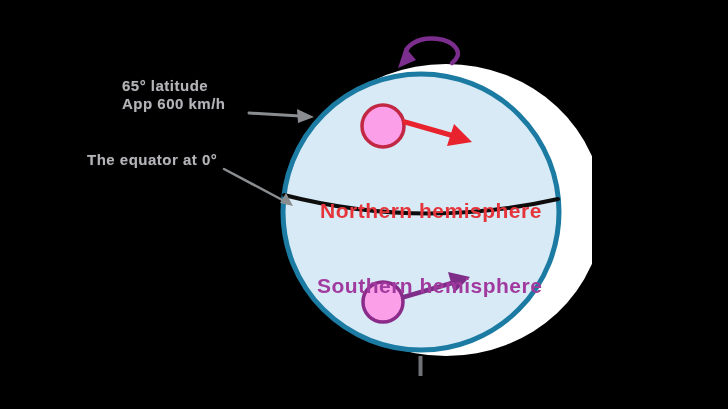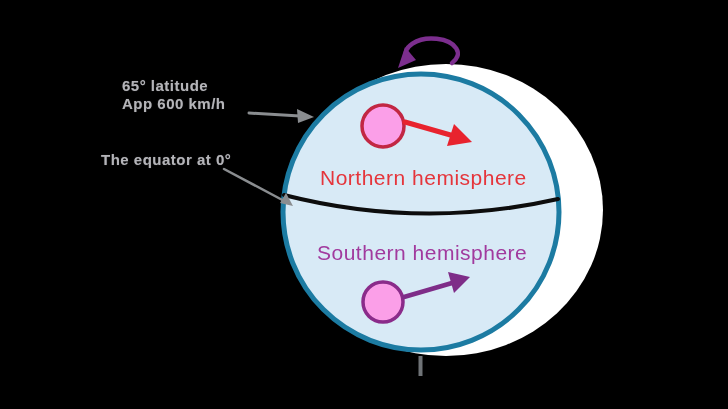--- a/index.html
+++ b/index.html
@@ -3,41 +3,41 @@
 <meta charset="utf-8">
 <style>
   html, body { margin: 0; padding: 0; background: #000; }
   .stage {
     position: relative;
     width: 592px;
     height: 409px;
     background: #000000;
     overflow: hidden;
     font-family: "Liberation Sans", sans-serif;
-    padding-left: 16px;
   }
   .stage svg { position: absolute; left: 0; top: 0; }
   .ann {
     position: absolute;
     color: #b4b4b8;
     font-weight: bold;
     font-size: 15px;
     line-height: 18px;
     letter-spacing: 0.5px;
     text-shadow: 0 0 1px #4a4a4e;
     white-space: nowrap;
   }
   .ann1 { left: 122px; top: 77px; }
-  .ann2 { left: 101px;  top: 151px; }
+  .ann2 { left: 87px;  top: 151px; }
   .hemi {
     position: absolute;
-    font-weight: normal;
+    font-weight: bold;
     font-size: 21px;
     letter-spacing: 0.5px;
     white-space: nowrap;
+    margin-top: 33px;
   }
   .hemi-north { left: 320px; top: 166px; color: #e5353b; }
   .hemi-south { left: 317px; top: 241px; color: #a13a9e; text-align: center; }
 </style>
 </head>
 <body>
 
 <div class="stage">
 
   <svg width="728" height="409" viewBox="0 0 728 409">

